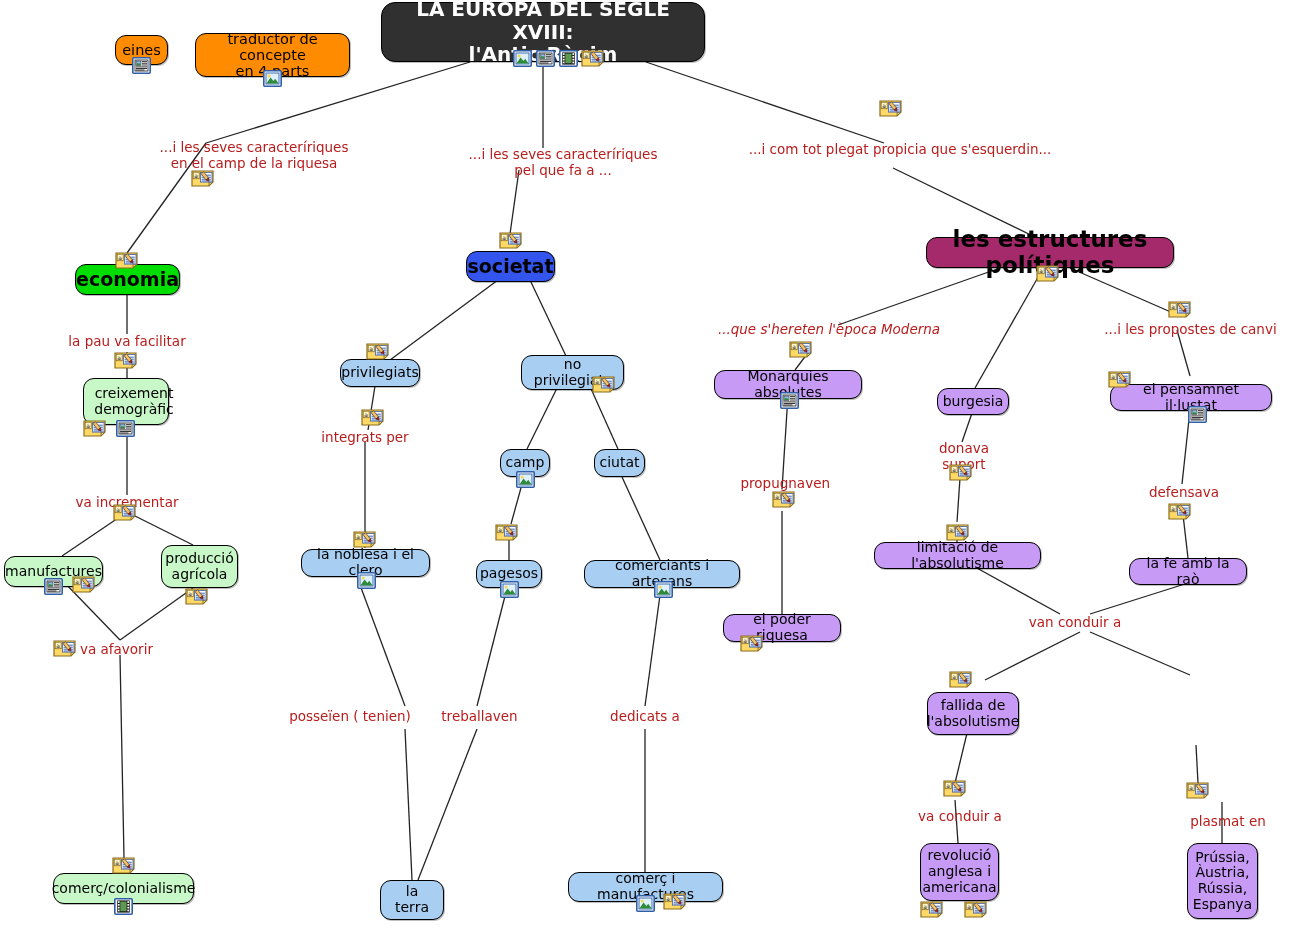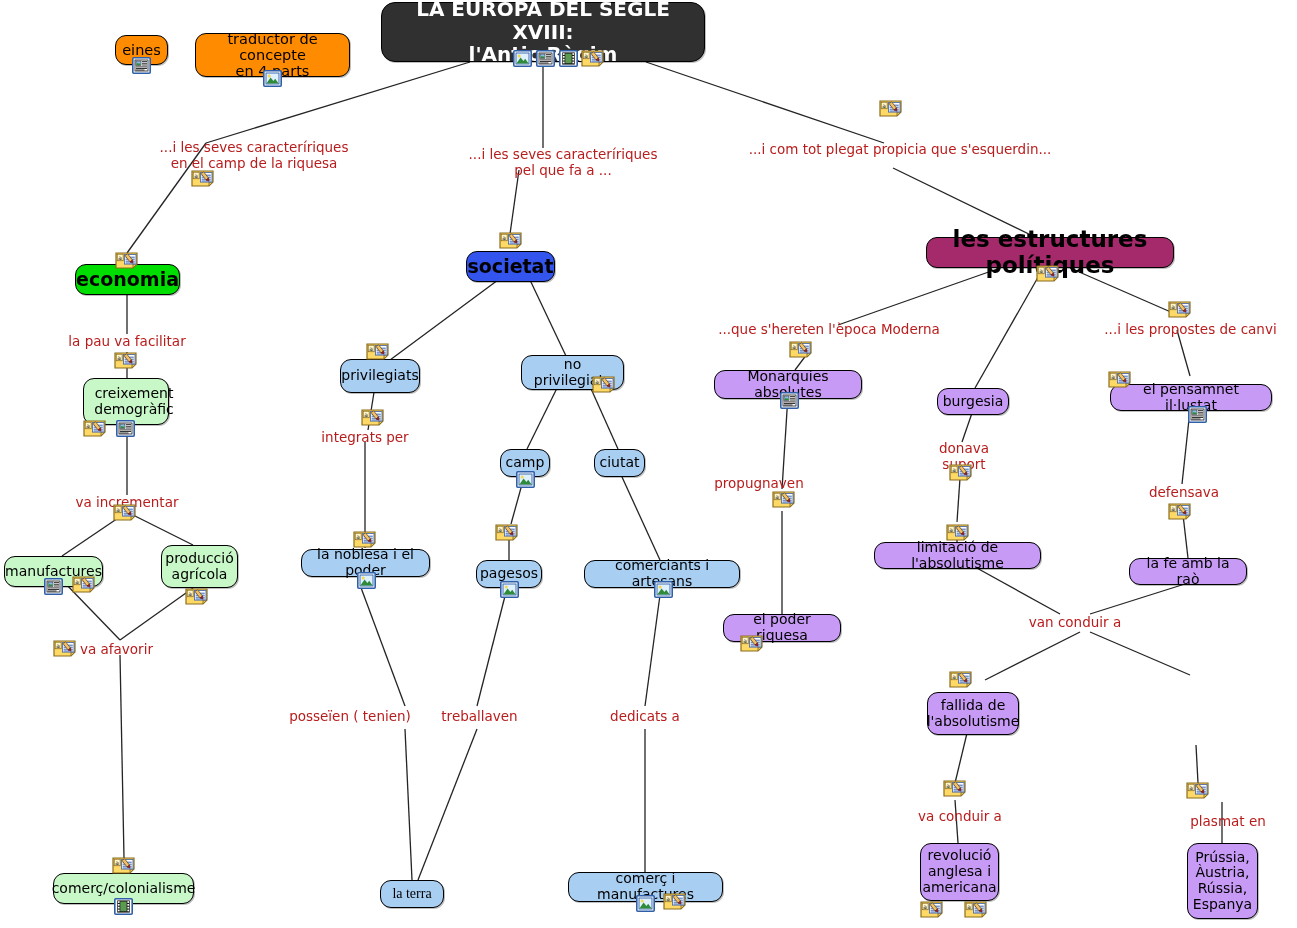--- a/index.html
+++ b/index.html
@@ -126,49 +126,49 @@
   </div>
 
   <div class="node n-greenlt" style="left:53px;top:873px;width:141px;height:31px;">
     <span>comerç/colonialisme</span>
   </div>
 
   <div class="node n-blue-b" style="left:466px;top:251px;width:89px;height:31px;">
     <span>societat</span>
   </div>
 
-  <div class="node n-bluelt" style="left:340px;top:359px;width:80px;height:34px;">
+  <div class="node n-bluelt" style="left:340px;top:359px;width:80px;height:28px;">
     <span>privilegiats</span>
   </div>
 
   <div class="node n-bluelt" style="left:521px;top:355px;width:103px;height:35px;">
     <span>no privilegiats</span>
   </div>
 
   <div class="node n-bluelt" style="left:301px;top:549px;width:129px;height:28px;">
-    <span>la noblesa i el poder</span>
+    <span>la noblesa i el clero</span>
   </div>
 
   <div class="node n-bluelt" style="left:500px;top:449px;width:50px;height:28px;">
     <span>camp</span>
   </div>
 
   <div class="node n-bluelt" style="left:594px;top:449px;width:51px;height:28px;">
     <span>ciutat</span>
   </div>
 
   <div class="node n-bluelt" style="left:476px;top:560px;width:66px;height:28px;">
     <span>pagesos</span>
   </div>
 
   <div class="node n-bluelt" style="left:584px;top:560px;width:156px;height:28px;">
     <span>comerciants i artesans</span>
   </div>
 
-  <div class="node n-bluelt" style="left:380px;top:880px;width:64px;height:28px;font-family:Liberation Serif, serif;">
+  <div class="node n-bluelt" style="left:380px;top:880px;width:64px;height:40px;">
     <span>la terra</span>
   </div>
 
   <div class="node n-bluelt" style="left:568px;top:872px;width:155px;height:30px;">
     <span>comerç i manufactures</span>
   </div>
 
   <div class="node n-magenta" style="left:926px;top:237px;width:248px;height:31px;">
     <span>les estructures polítiques</span>
   </div>
@@ -231,23 +231,23 @@
   <div class="label" style="left:80px;top:642px;width:110px;text-align:left;"><span>va afavorir</span></div>
 
   <div class="label" style="left:295px;top:430px;width:140px;"><span>integrats per</span></div>
 
   <div class="label" style="left:285px;top:709px;width:130px;"><span>posseïen ( tenien)</span></div>
 
   <div class="label" style="left:432px;top:709px;width:95px;"><span>treballaven</span></div>
 
   <div class="label" style="left:600px;top:709px;width:90px;"><span>dedicats a</span></div>
 
-  <div class="label" style="left:714px;top:322px;width:230px;"><span>...que s'hereten l'època Moderna</span></div>
-
-  <div class="label" style="left:704px;top:476px;width:110px;"><span>propugnaven</span></div>
+  <div class="label" style="left:714px;top:322px;width:230px;font-style:italic;"><span>...que s'hereten l'època Moderna</span></div>
+
+  <div class="label" style="left:720px;top:476px;width:110px;text-align:right;"><span>propugnaven</span></div>
 
   <div class="label" style="left:922px;top:441px;width:84px;"><span>donava
 suport</span></div>
 
   <div class="label" style="left:1098px;top:322px;width:185px;"><span>...i les propostes de canvi</span></div>
 
   <div class="label" style="left:1138px;top:485px;width:92px;"><span>defensava</span></div>
 
   <div class="label" style="left:1020px;top:615px;width:110px;"><span>van conduir a</span></div>
 

